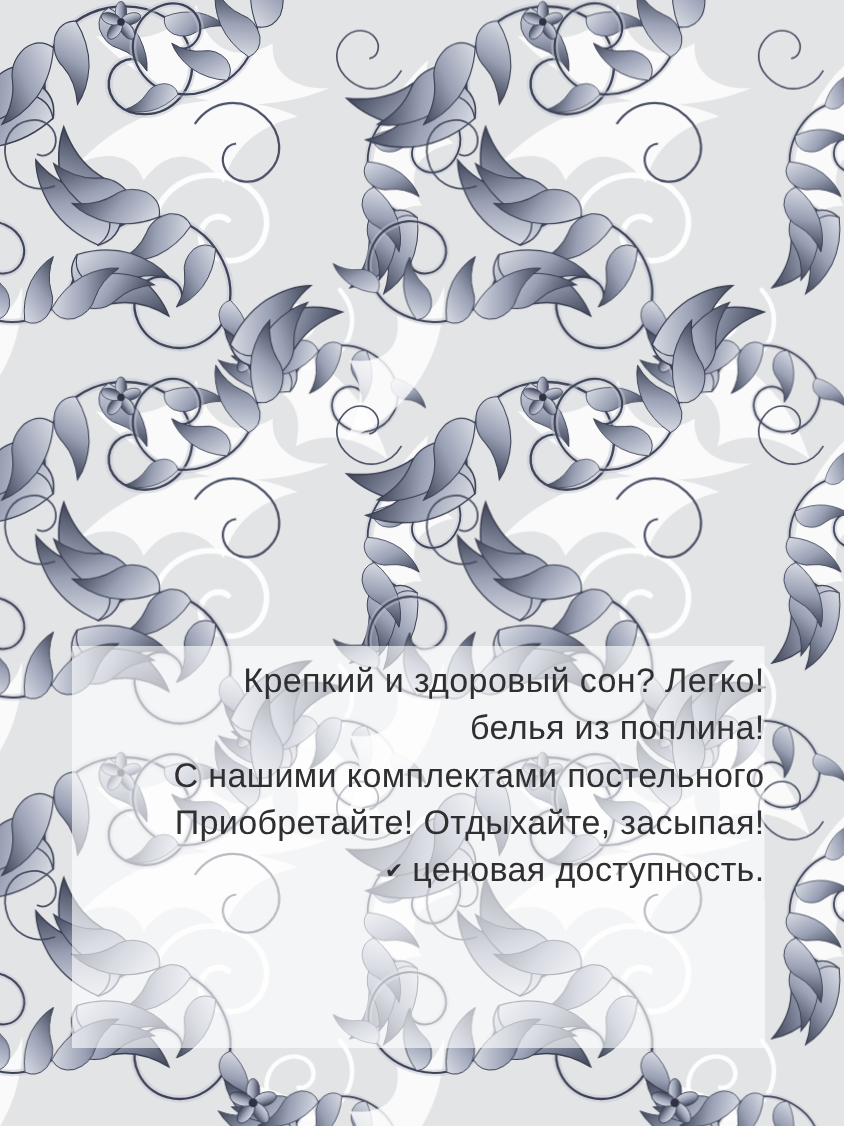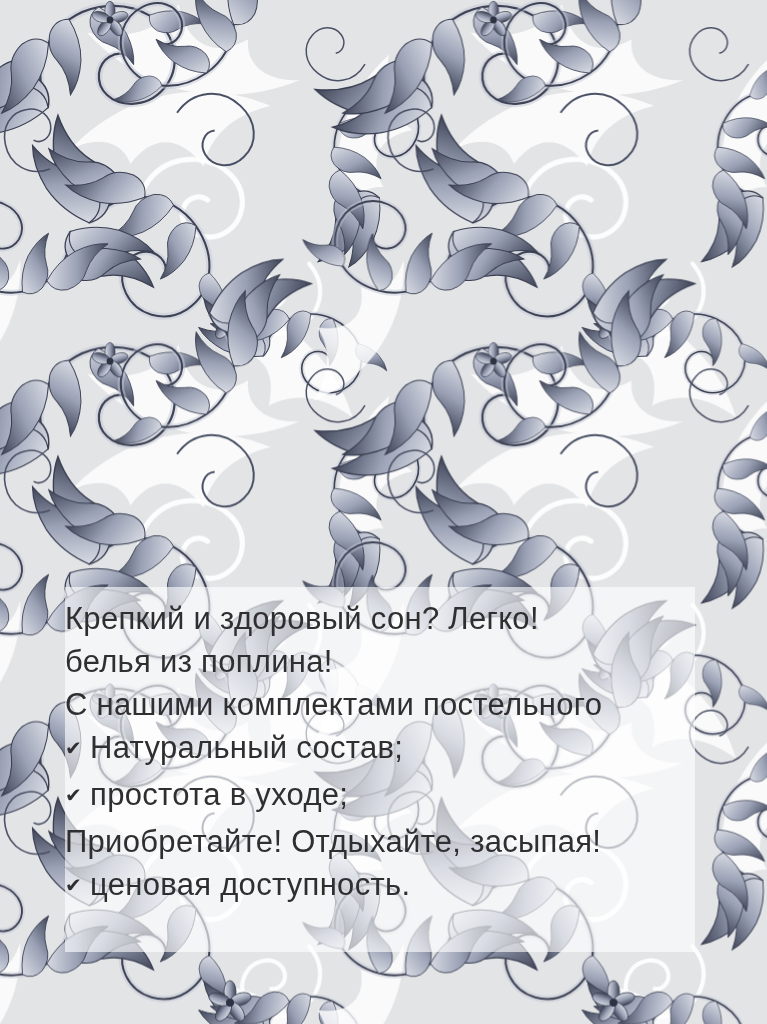--- a/index.html
+++ b/index.html
@@ -15,21 +15,21 @@
   .overlay {
     position: absolute;
     left: 65px;
     top: 587px;
     width: 630px;
     height: 365px;
     box-sizing: border-box;
     padding-top: 10px;
     background: rgba(255, 255, 255, 0.62);
     color: #2f2f31;
-    text-align: left;
+    text-align: right;
     font-size: 31px;
     line-height: 43px;
     font-weight: 500;
     letter-spacing: 0.3px;
   }
   .line { white-space: nowrap; }
   .check {
     display: inline-block;
     font-size: 20px;
     transform: translateY(-3px);
@@ -119,26 +119,20 @@
       <use href="#tile" transform="translate(0,682.6)"></use>
       <use href="#tile" transform="translate(383.5,682.6)"></use>
     </g>
   </svg>
 
   <div class="overlay">
     <div class="line">Крепкий и здоровый сон? Легко!</div>
     <div class="line">белья из поплина!</div>
     <div class="line">С нашими комплектами постельного</div>
 
-    <div class="line">
-      <span class="check">✔</span><span>Натуральный состав;</span>
-    </div>
-    <div class="line">
-      <span class="check">✔</span><span>простота в уходе;</span>
-    </div>
     <div class="line">Приобретайте! Отдыхайте, засыпая!</div>
 
     <div class="line">
       <span class="check">✔</span><span>ценовая доступность.</span>
     </div>
   </div>
 
 </div>
 
 </body></html>

